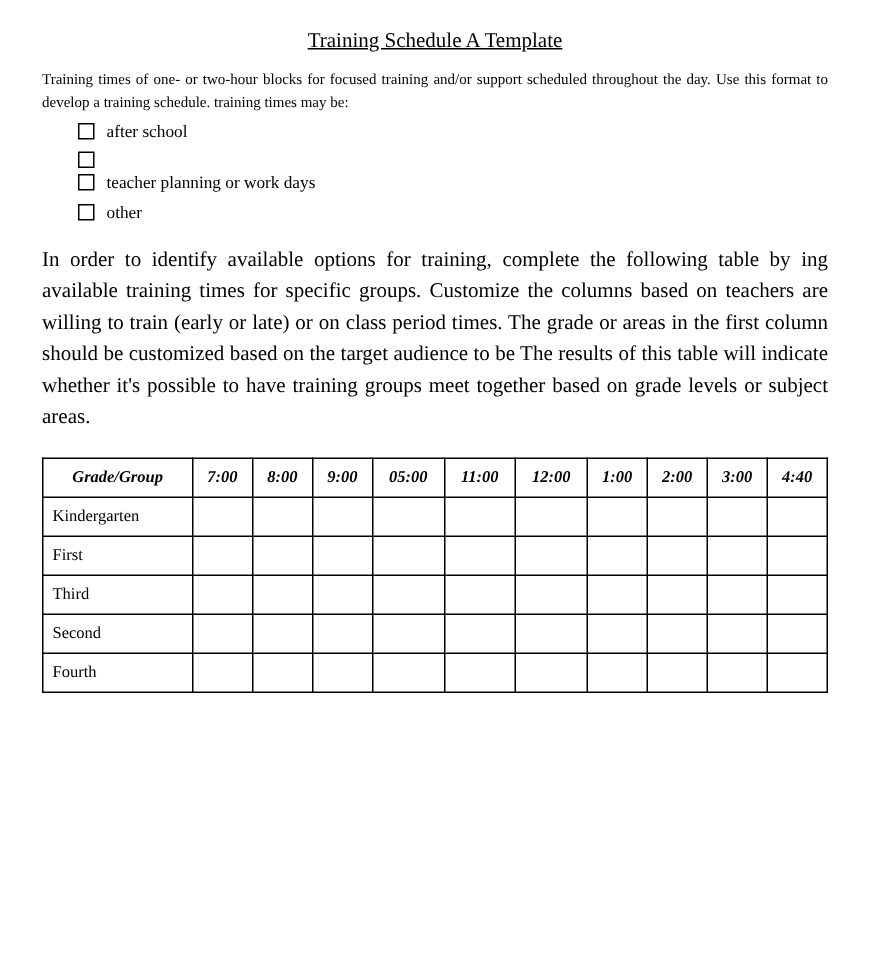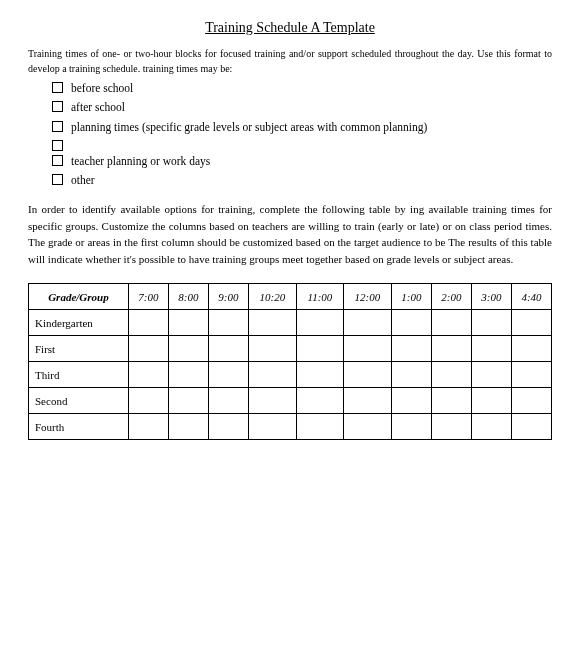--- a/index.html
+++ b/index.html
@@ -50,21 +50,21 @@
       display: inline-block;
       width: 11px;
       height: 11px;
       border: 1.5px solid #000;
       margin-right: 8px;
       margin-top: 2px;
       flex-shrink: 0;
     }
 
     .body-text {
-      font-size: 11px;
+      font-size: 14px;
       line-height: 1.5;
       margin-bottom: 16px;
       text-align: justify;
     }
 
     .schedule-table {
       width: 100%;
       border-collapse: collapse;
       margin-top: 8px;
     }
@@ -72,21 +72,21 @@
     .schedule-table th,
     .schedule-table td {
       border: 1.5px solid #000;
       padding: 4px 3px;
       text-align: center;
       font-size: 11px;
       height: 26px;
     }
 
     .schedule-table th {
-      font-weight: normal;
+      font-weight: bold;
       font-style: italic;
       background: #ffffff;
     }
 
     .schedule-table th:first-child {
       font-style: italic;
       font-weight: bold;
     }
 
     .schedule-table td:first-child {
@@ -104,29 +104,21 @@
 </head>
 <body>
 
 <div class="title">Training Schedule A Template</div>
 
 <p class="intro-text">Training times of one- or two-hour blocks for focused training and/or support scheduled throughout the day. Use this format to develop a training schedule. training times may be:</p>
 
 <ul class="checklist">
   <li>
     <span class="checkbox-icon"></span>
-    <span>before school</span>
-  </li>
-  <li>
-    <span class="checkbox-icon"></span>
     <span>after school</span>
-  </li>
-  <li>
-    <span class="checkbox-icon"></span>
-    <span>planning times (specific grade levels or subject areas with common planning)</span>
   </li>
   <li>
     <span class="checkbox-icon"></span>
   </li>
   <li>
     <span class="checkbox-icon"></span>
     <span>teacher planning or work days</span>
   </li>
   <li>
     <span class="checkbox-icon"></span>
@@ -136,21 +128,21 @@
 
 <p class="body-text">In order to identify available options for training, complete the following table by ing available training times for specific groups. Customize the columns based on teachers are willing to train (early or late) or on class period times. The grade or areas in the first column should be customized based on the target audience to be The results of this table will indicate whether it's possible to have training groups meet together based on grade levels or subject areas.</p>
 
 <table class="schedule-table">
   <thead>
     <tr>
       <th>Grade/Group</th>
       <th>7:00</th>
       <th>8:00</th>
       <th>9:00</th>
-      <th>10:20</th>
+      <th>05:00</th>
       <th>11:00</th>
       <th>12:00</th>
       <th>1:00</th>
       <th>2:00</th>
       <th>3:00</th>
       <th>4:40</th>
     </tr>
   </thead>
   <tbody id="table-body">
   <tr>

